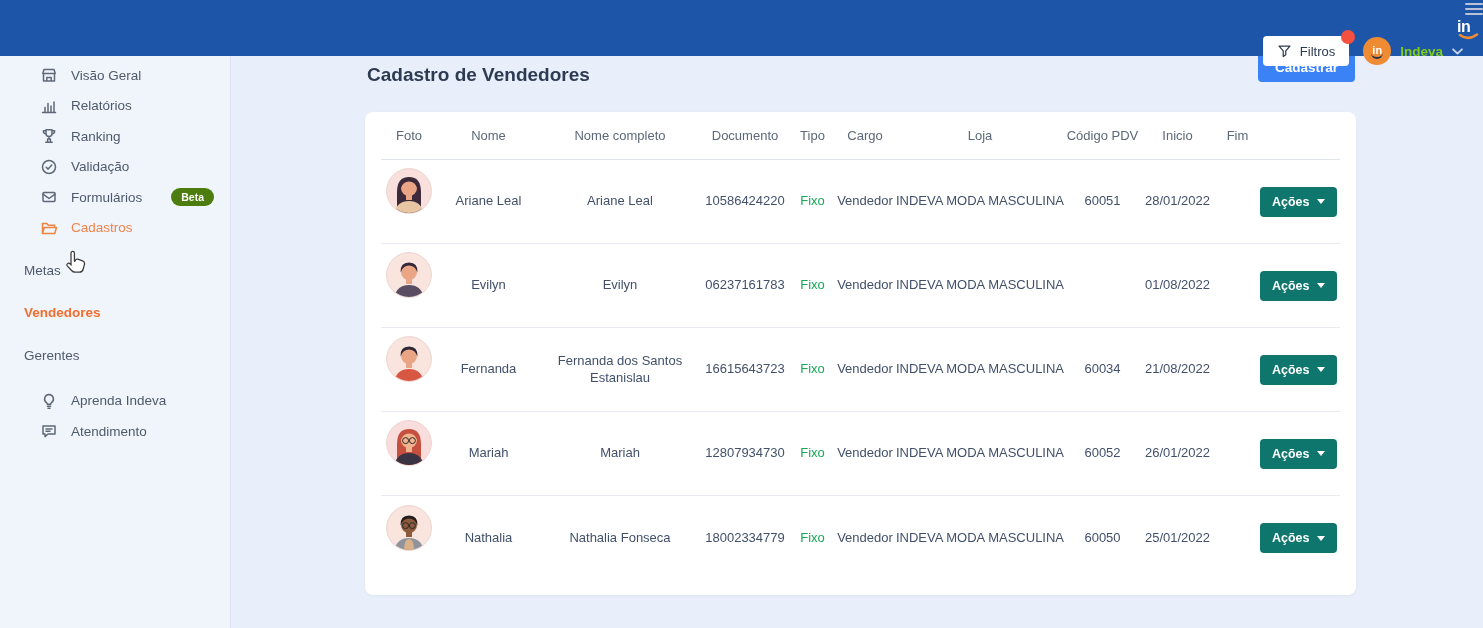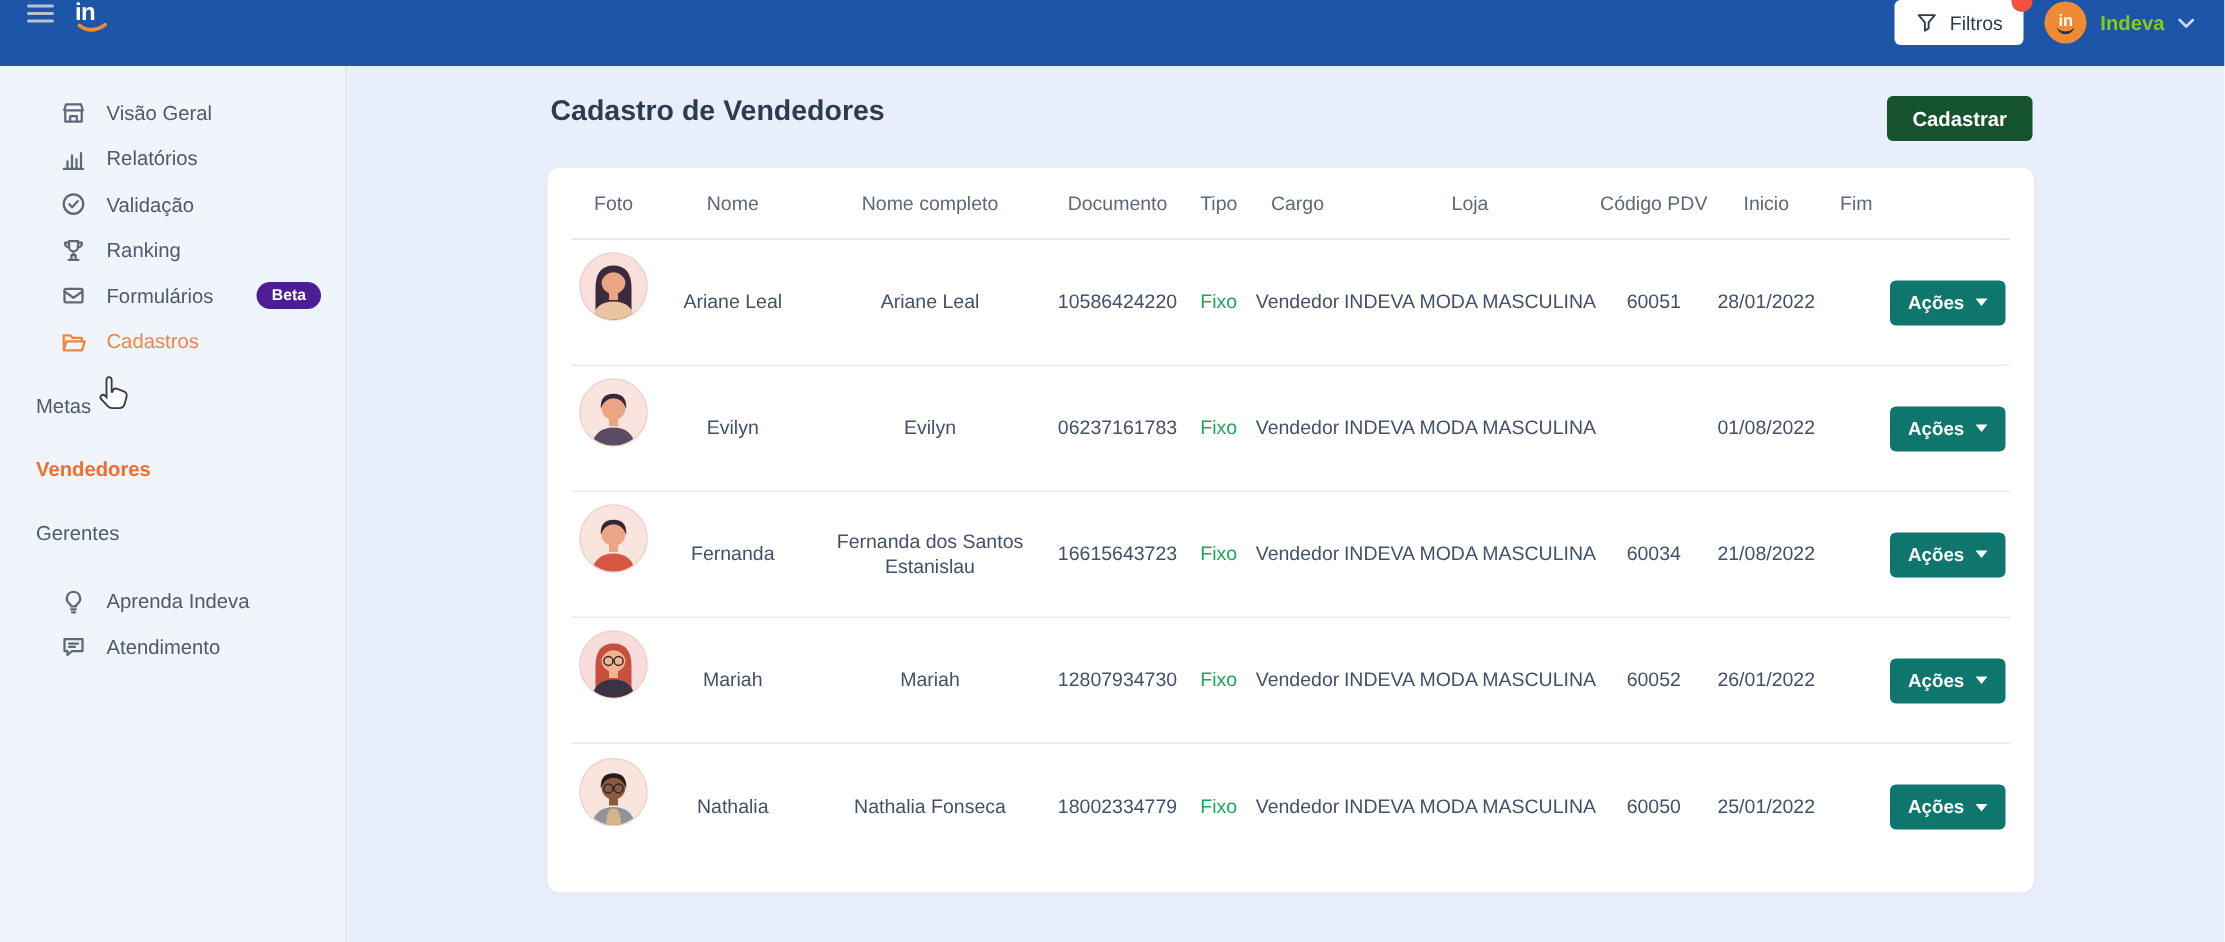--- a/index.html
+++ b/index.html
@@ -6,22 +6,22 @@
   html,body { width:1483px; height:628px; }
   body {
     font-family:"Liberation Sans", sans-serif;
     background:#e9effa;
     position:relative;
     overflow:hidden;
     color:#42506a;
   }
   
   .topbar {
-    position:absolute; top:0; left:0; right:0; height:44px;
-    background:#1d55a9; display:flex; align-items:flex-start; z-index:5;
+    position:absolute; top:0; left:0; right:0; height:56px;
+    background:#1d55a9; display:flex; align-items:flex-end; z-index:5;flex-direction:column;
   }
   .hamburger { margin-left:18px; width:18px; cursor:pointer; }
   .hamburger span { display:block; height:2px; background:#b9c2d6; border-radius:1px; margin:3px 0; }
   .logo { margin-left:14px; position:relative; width:26px; height:24px; }
   .logo .logo-txt { color:#fff; font-weight:bold; font-size:16px; letter-spacing:-0.5px; }
   .topbar-right { margin-left:auto; display:flex; align-items:center; gap:14px; padding-right:20px; }
   .filters-btn {
     position:relative; background:#fff; border:none; border-radius:4px;
     height:30px; padding:0 14px; display:flex; align-items:center; gap:8px;
     font-family:inherit; font-size:13px; color:#2c3b52; cursor:pointer;
@@ -45,30 +45,30 @@
   }
   .side-item {
     height:30.5px; display:flex; align-items:center; gap:13px;
     padding-left:40px; font-size:13.5px; color:#4e5a6b; cursor:pointer;
   }
   .side-item .ic { width:18px; height:18px; flex:0 0 18px; display:flex; align-items:center; }
   .side-item.child { padding-left:24px;margin-top:12px; }
   .side-item.active-parent { color:#f0854c; }
   .side-item.active-child { color:#f06e2e; font-weight:bold; }
   .beta-badge {
-    margin-left:auto; margin-right:16px; background:#4c1d95; color:#fff;
+    margin-left:auto; margin-right:16px; background:#4d7c0f; color:#fff;
     font-size:10.5px; font-weight:bold; padding:3px 10px; border-radius:10px;
   }
   .side-gap { height:15px; }
   
   .main { position:absolute; left:231px; top:40px; right:0; bottom:0; }
   .page-title { position:absolute; left:136px; top:24px; font-size:19px; font-weight:600; color:#2c3a52; }
   .register-btn {
-    position:absolute; right:128px; top:24px; height:30px; padding:0 17px;
-    background:#14532d; color:#fff; border:none; border-radius:4px;
+    position:absolute; right:128px; top:12px; height:30px; padding:0 17px;
+    background:#3b82f6; color:#fff; border:none; border-radius:4px;
     font-family:inherit; font-size:13.5px; font-weight:600; cursor:pointer;
   }
   .card {
     position:absolute; left:134px; top:72px; width:991px; height:483px;
     background:#fff; border-radius:8px; box-shadow:0 1px 3px rgba(40,60,100,.06);
     padding:0 16px;
   }
   .tr-grid {
     display:grid;
     grid-template-columns:56px 103px 160px 90px 45px 60px 170px 75px 75px 45px 1fr;
@@ -141,33 +141,33 @@
     <span class="ic">
         <svg class="oi" width="18" height="18" viewBox="0 0 18 18">
           <path d="M2.5 15.5h13M5 15.5v-5M8 15.5V6.5M11 15.5V9M14 15.5V5"></path>
         </svg>
       </span>
     <span>Relatórios</span>
   </div>
   <div class="side-item">
     <span class="ic">
         <svg class="oi" width="18" height="18" viewBox="0 0 18 18">
+          <path d="M6 2.8h6v3.7a3 3 0 01-6 0V2.8zM6 3.8H3.4a2.6 2.6 0 002.8 3.1M12 3.8h2.6a2.6 2.6 0 01-2.8 3.1M9 9.5v2.5M7.6 12h2.8v3.3H7.6zM5.8 15.3h6.4"></path>
+        </svg>
+      </span>
+    <span>Ranking</span>
+  </div>
+  <div class="side-item">
+    <span class="ic">
+        <svg class="oi" width="18" height="18" viewBox="0 0 18 18">
           <circle cx="9" cy="9" r="6.5"></circle>
           <path d="M6.2 9.2l1.9 1.9 3.7-4"></path>
         </svg>
       </span>
     <span>Validação</span>
-  </div>
-  <div class="side-item">
-    <span class="ic">
-        <svg class="oi" width="18" height="18" viewBox="0 0 18 18">
-          <path d="M6 2.8h6v3.7a3 3 0 01-6 0V2.8zM6 3.8H3.4a2.6 2.6 0 002.8 3.1M12 3.8h2.6a2.6 2.6 0 01-2.8 3.1M9 9.5v2.5M7.6 12h2.8v3.3H7.6zM5.8 15.3h6.4"></path>
-        </svg>
-      </span>
-    <span>Ranking</span>
   </div>
   <div class="side-item">
     <span class="ic">
         <svg class="oi" width="18" height="18" viewBox="0 0 18 18">
           <rect x="3" y="4.5" width="12" height="9" rx="1"></rect>
           <path d="M3 6.2l6 4.3 6-4.3"></path>
         </svg>
       </span>
     <span>Formulários</span>
     <span class="beta-badge">Beta</span>

